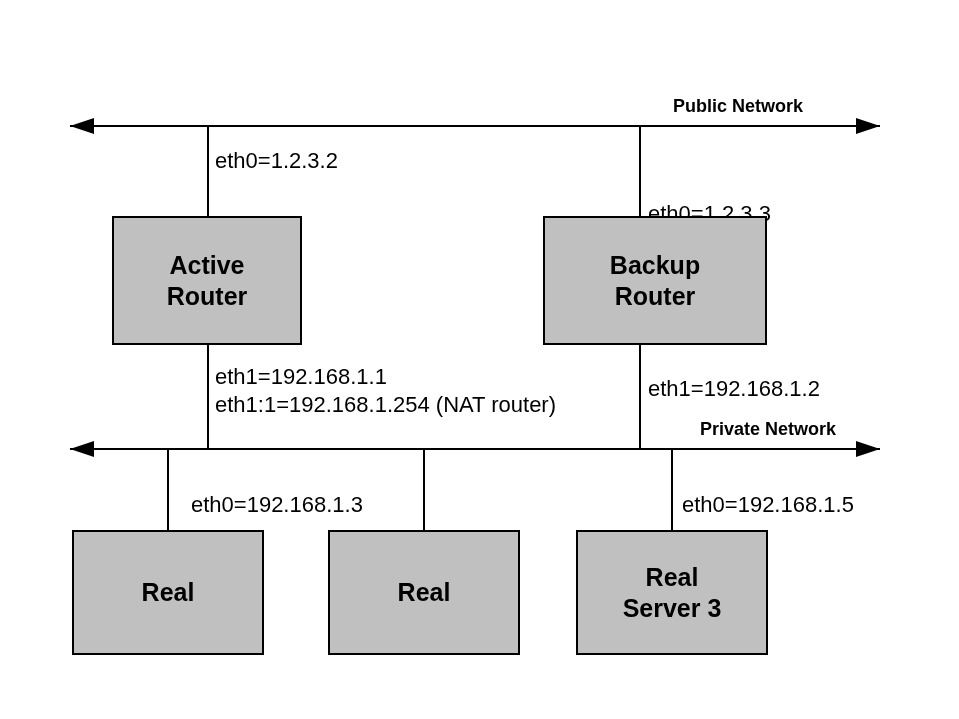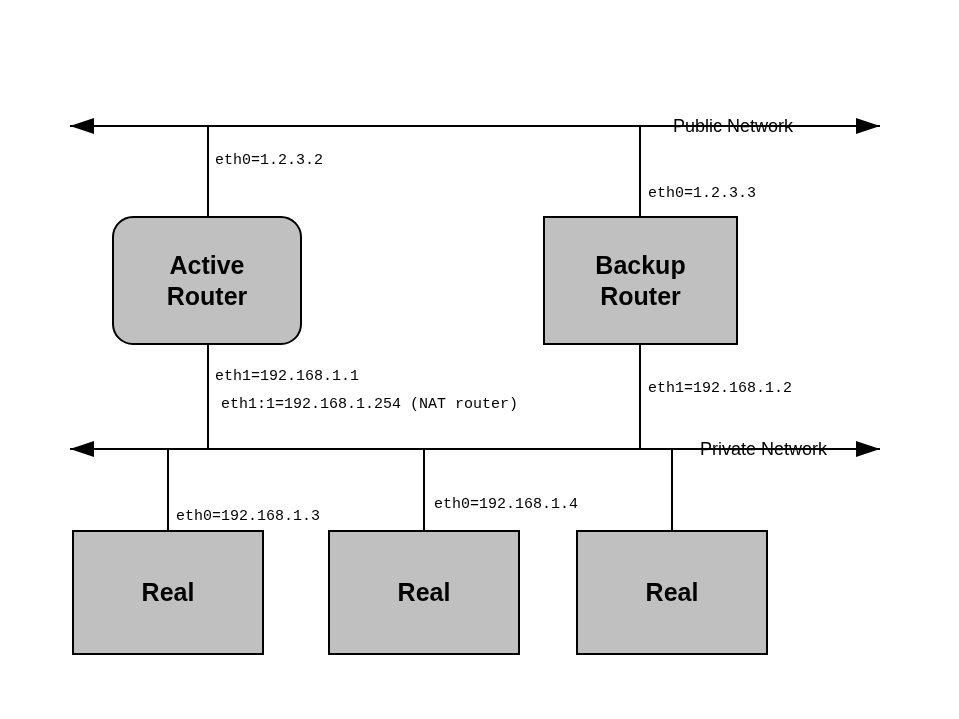--- a/index.html
+++ b/index.html
@@ -37,34 +37,32 @@
     line-height: 31px;
     text-align: center;
   }
   .node-box .node-line {
     display: block;
     white-space: nowrap;
   }
   .net-label {
     position: absolute;
     color: #000000;
-    font-weight: normal;
+    font-weight: bold;
     font-size: 18px;
     line-height: 20px;
     white-space: nowrap;
-    margin-top: 20px;
   }
   .iface-label {
     position: absolute;
     color: #000000;
     font-weight: normal;
-    font-size: 15px;
+    font-size: 22px;
     line-height: 25px;
     white-space: nowrap;
-    font-family: Liberation Mono, monospace;
   }
 </style>
 </head>
 <body>
 
 <div id="canvas">
 
   <svg id="diagram-svg" viewBox="0 0 959 719" xmlns="http://www.w3.org/2000/svg">
 
     <g>
@@ -90,48 +88,49 @@
     <line x1="672" y1="449" x2="672" y2="531" stroke="#000000" stroke-width="2"></line>
   </svg>
 
   <div class="net-label" style="left:673px; top:96px;">Public Network</div>
 
   <div class="net-label" style="left:700px; top:419px;">Private Network</div>
 
   <div class="iface-label" style="left:215px; top:148px;">eth0=1.2.3.2</div>
 
 
-  <div class="iface-label" style="left:648px; top:181px;">eth0=1.2.3.3</div>
+  <div class="iface-label" style="left:648px; top:201px;">eth0=1.2.3.3</div>
 
   <div class="iface-label" style="left:215px; top:364px;">eth1=192.168.1.1</div>
 
-  <div class="iface-label" style="left:215px; top:392px;margin-left:6px;">eth1:1=192.168.1.254 (NAT router)</div>
+  <div class="iface-label" style="left:215px; top:392px;">eth1:1=192.168.1.254 (NAT router)</div>
 
   <div class="iface-label" style="left:648px; top:376px;">eth1=192.168.1.2</div>
 
-  <div class="iface-label" style="left:176px; top:492px;margin-top:12px;">eth0=192.168.1.3</div>
-
-  <div class="iface-label" style="left:434px; top:492px;">eth0=192.168.1.4</div>
+  <div class="iface-label" style="left:191px; top:492px;">eth0=192.168.1.3</div>
 
 
-  <div class="node-box" style="left:112px; top:216px; width:190px; height:129px;border-radius:21px;">
+  <div class="iface-label" style="left:682px; top:492px;">eth0=192.168.1.5</div>
+
+  <div class="node-box" style="left:112px; top:216px; width:190px; height:129px;">
     <span class="node-line">Active</span>
     <span class="node-line">Router</span>
   </div>
 
-  <div class="node-box" style="left:543px; top:216px; width:195px; height:129px;">
+  <div class="node-box" style="left:543px; top:216px; width:224px; height:129px;">
     <span class="node-line">Backup</span>
     <span class="node-line">Router</span>
   </div>
 
   <div class="node-box" style="left:72px; top:530px; width:192px; height:125px;">
     <span class="node-line">Real</span>
   </div>
 
   <div class="node-box" style="left:328px; top:530px; width:192px; height:125px;">
     <span class="node-line">Real</span>
   </div>
 
   <div class="node-box" style="left:576px; top:530px; width:192px; height:125px;">
     <span class="node-line">Real</span>
+    <span class="node-line">Server 3</span>
   </div>
 
 </div>
 
 </body></html>

